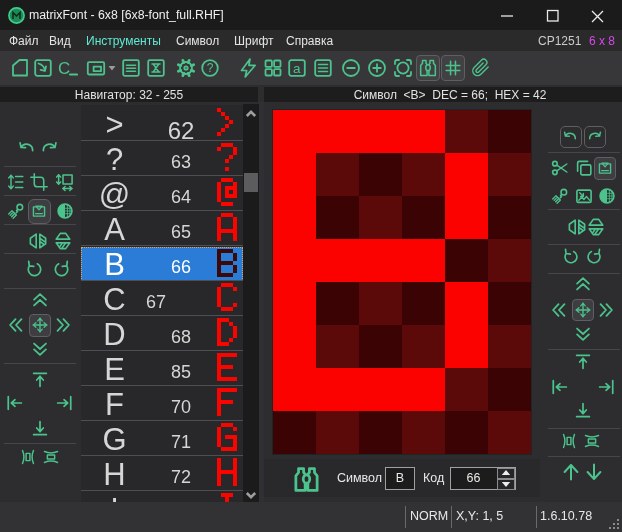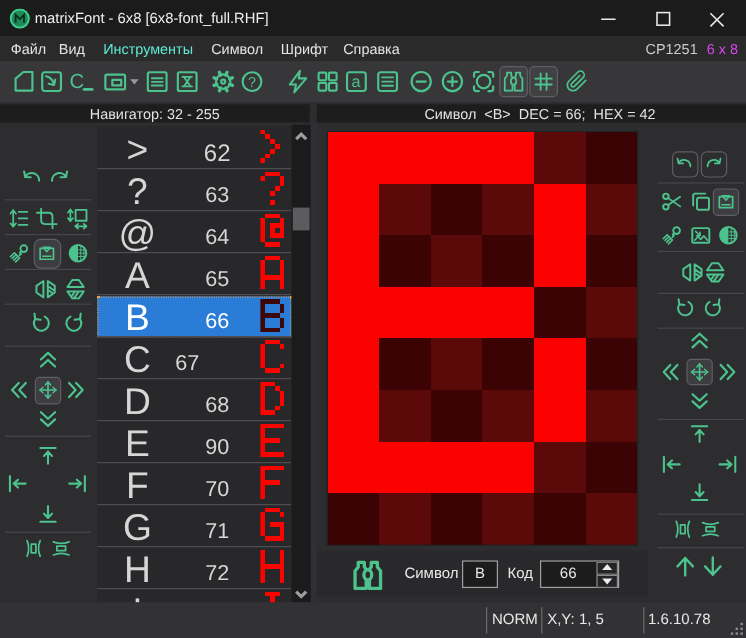--- a/index.html
+++ b/index.html
@@ -213,21 +213,21 @@
   </svg>
 <svg class="" style="position:absolute;left:41px;top:447px" width="20" height="20" viewBox="0 0 22 22" fill="none" stroke="#4cc28c" stroke-width="1.8" stroke-linecap="round" stroke-linejoin="round">
     <g transform="rotate(90 11 11)">
       <rect x="8.9" y="7" width="4.2" height="8" stroke-width="1.6"></rect>
       <path d="M5,3.8 Q8,11 5,18.2 M17,3.8 Q14,11 17,18.2" stroke-width="1.6"></path>
     </g>
   </svg>
 <div class="abs" style="left:81px;top:105px;width:162px;height:397px;overflow:hidden;background:#28282a">
     <div class="abs" style="left:0;top:0.5px;width:162px;height:34px;"></div>
     <div class="t" style="left:0;top:2.0px;width:67px;text-align:center;font-size:31px;color:#d6d6d6">&gt;</div>
-    <div class="t" style="left:65px;top:11.5px;width:70px;text-align:center;font-size:20px;color:#d6d6d6">62</div>
+    <div class="t" style="left:65px;top:11.5px;width:70px;text-align:center;font-size:24px;color:#d6d6d6">62</div>
     <svg style="position:absolute;left:136px;top:3.0px" width="24" height="32" viewBox="0 0 6 8" shape-rendering="crispEdges">
       <rect x="0" y="0" width="1" height="1" fill="#fb0400"></rect>
       <rect x="0" y="6" width="1" height="1" fill="#fb0400"></rect>
       <rect x="1" y="1" width="1" height="1" fill="#fb0400"></rect>
       <rect x="1" y="5" width="1" height="1" fill="#fb0400"></rect>
       <rect x="2" y="2" width="1" height="1" fill="#fb0400"></rect>
       <rect x="2" y="4" width="1" height="1" fill="#fb0400"></rect>
       <rect x="3" y="3" width="1" height="1" fill="#fb0400"></rect>
     </svg>
     <div class="abs" style="left:0;top:34.5px;width:162px;height:1px;background:#4d4d52"></div>
@@ -359,21 +359,21 @@
       <rect x="2" y="6" width="1" height="1" fill="#fb0400"></rect>
       <rect x="3" y="1" width="1" height="1" fill="#fb0400"></rect>
       <rect x="3" y="5" width="1" height="1" fill="#fb0400"></rect>
       <rect x="4" y="2" width="1" height="1" fill="#fb0400"></rect>
       <rect x="4" y="3" width="1" height="1" fill="#fb0400"></rect>
       <rect x="4" y="4" width="1" height="1" fill="#fb0400"></rect>
     </svg>
     <div class="abs" style="left:0;top:244.5px;width:162px;height:1px;background:#4d4d52"></div>
     <div class="abs" style="left:0;top:245.5px;width:162px;height:34px;"></div>
     <div class="t" style="left:0;top:247.0px;width:67px;text-align:center;font-size:31px;color:#d6d6d6">E</div>
-    <div class="t" style="left:65px;top:256.5px;width:70px;text-align:center;font-size:18px;color:#d6d6d6">90</div>
+    <div class="t" style="left:65px;top:256.5px;width:70px;text-align:center;font-size:18px;color:#d6d6d6">85</div>
     <svg style="position:absolute;left:136px;top:248.0px" width="24" height="32" viewBox="0 0 6 8" shape-rendering="crispEdges">
       <rect x="0" y="0" width="1" height="1" fill="#fb0400"></rect>
       <rect x="0" y="1" width="1" height="1" fill="#fb0400"></rect>
       <rect x="0" y="2" width="1" height="1" fill="#fb0400"></rect>
       <rect x="0" y="3" width="1" height="1" fill="#fb0400"></rect>
       <rect x="0" y="4" width="1" height="1" fill="#fb0400"></rect>
       <rect x="0" y="5" width="1" height="1" fill="#fb0400"></rect>
       <rect x="0" y="6" width="1" height="1" fill="#fb0400"></rect>
       <rect x="1" y="0" width="1" height="1" fill="#fb0400"></rect>
       <rect x="1" y="3" width="1" height="1" fill="#fb0400"></rect>

